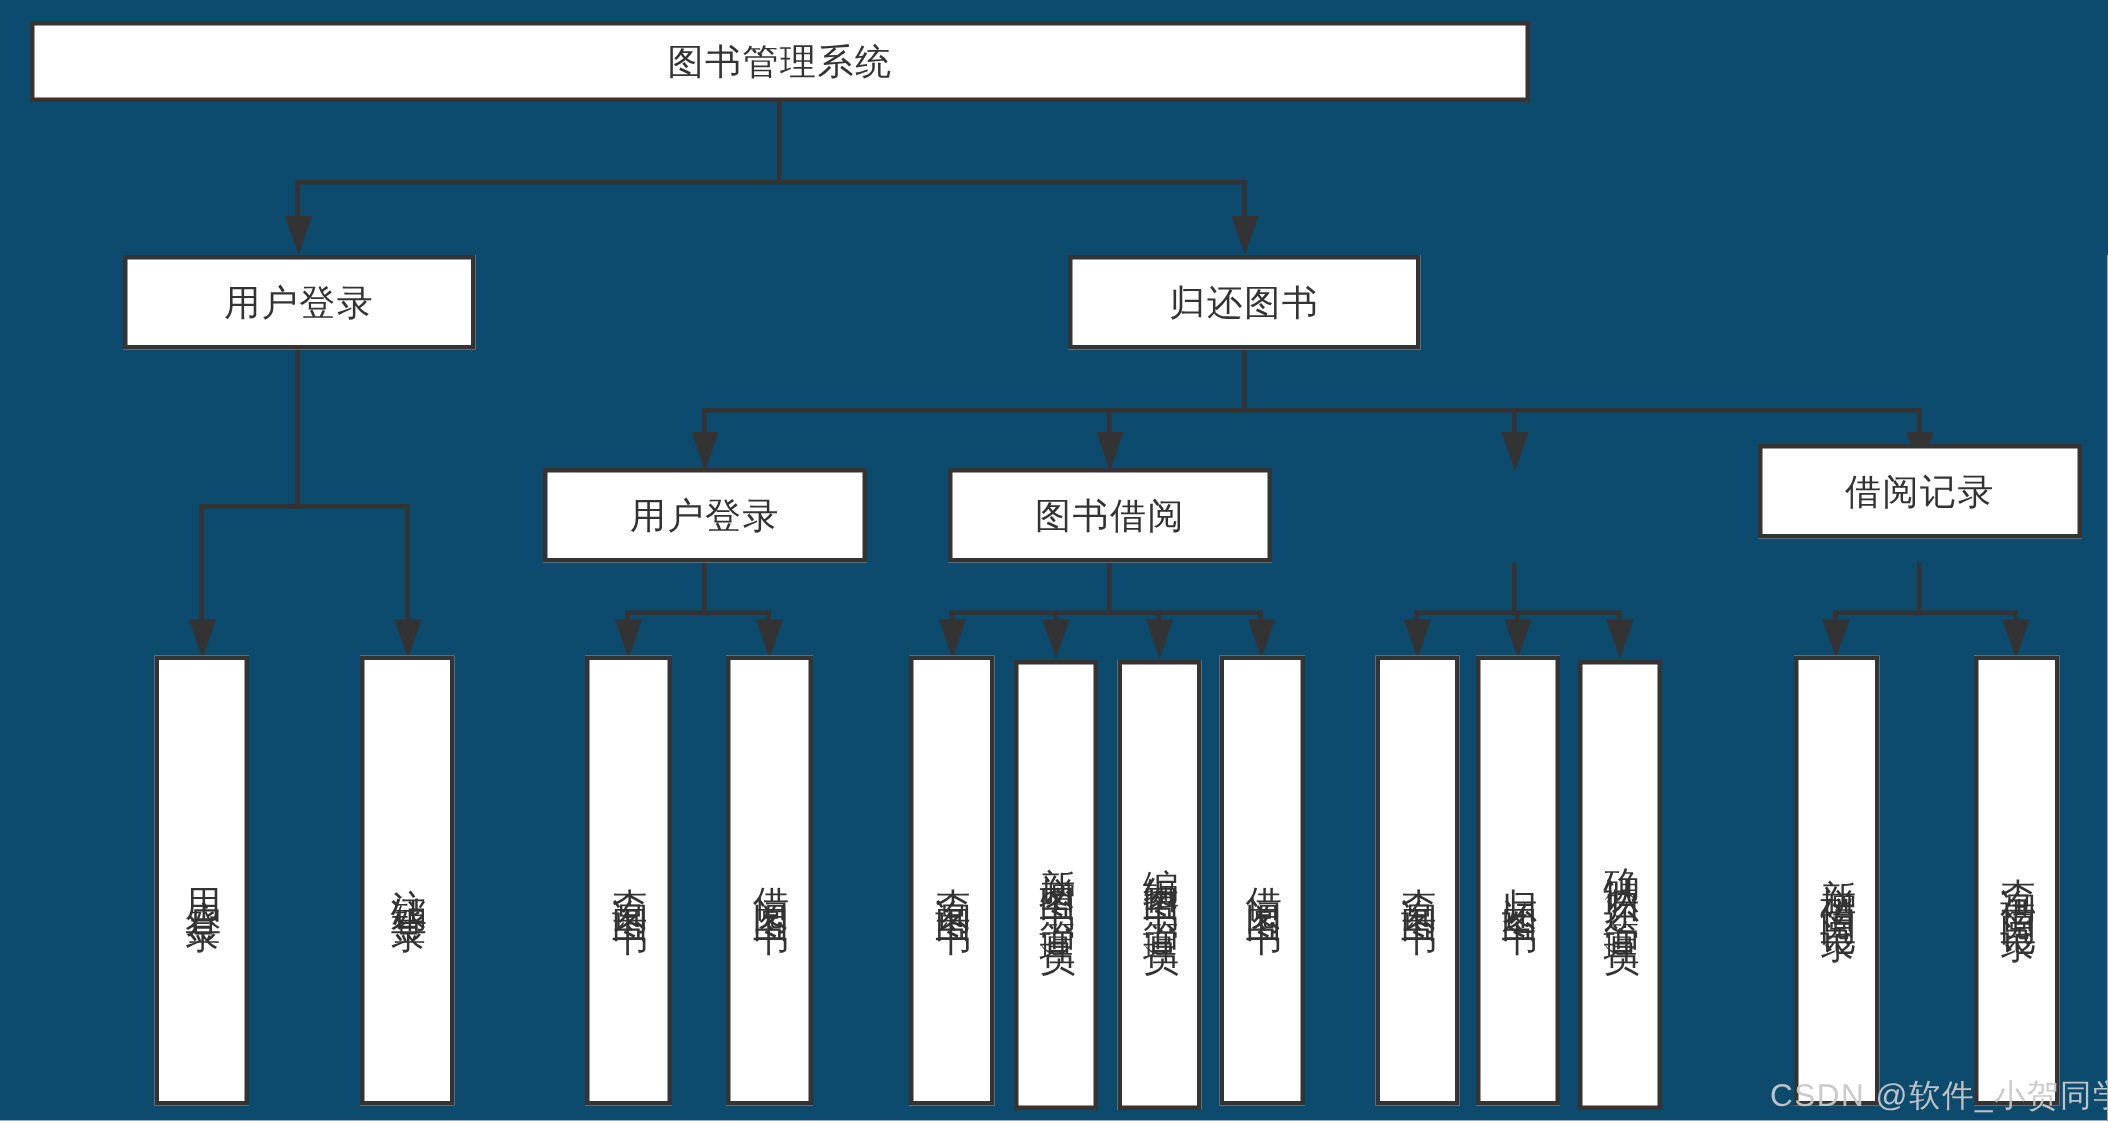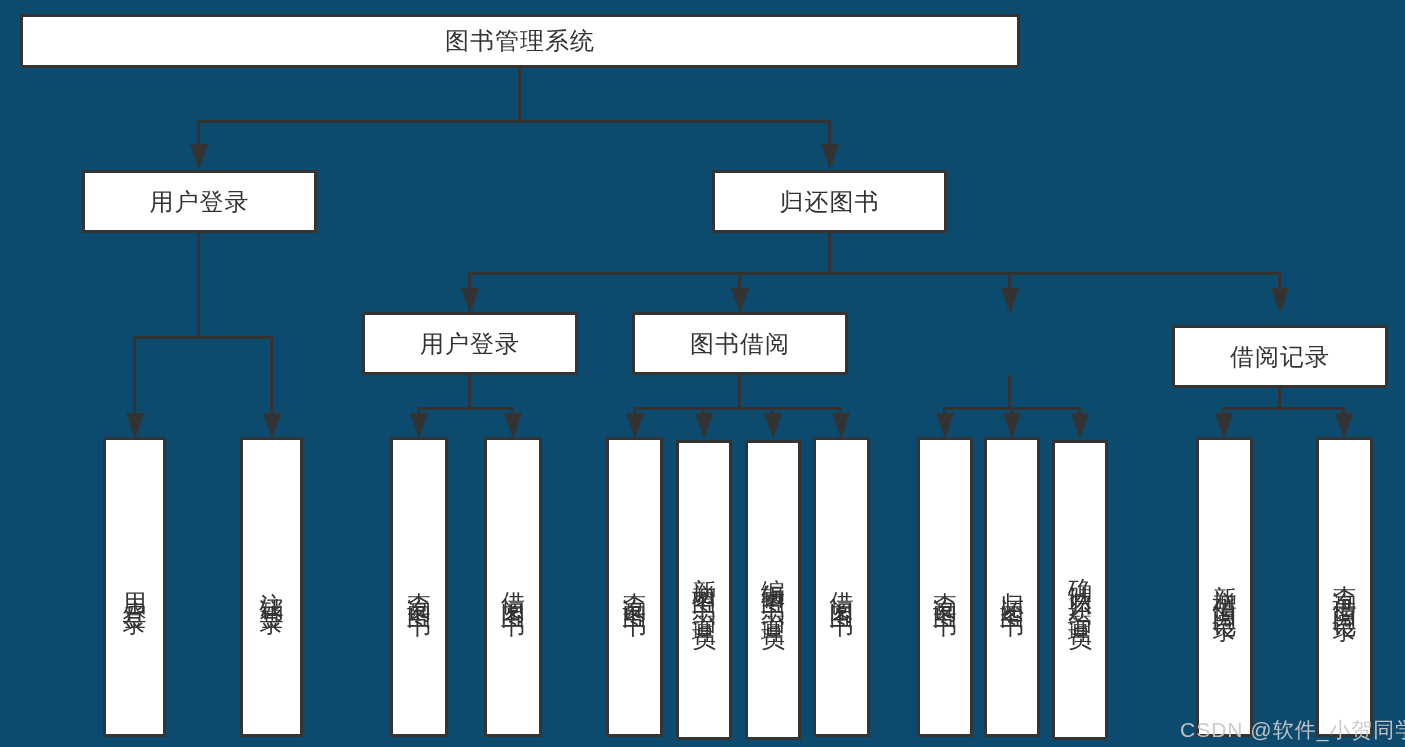--- a/index.html
+++ b/index.html
@@ -103,21 +103,21 @@
   <div class="arr" style="left:1001px; top:288px;"></div>
   <div class="v" style="left:1278px; top:272px; height:18px;"></div>
   <div class="arr" style="left:1271px; top:288px;"></div>
 
   <div class="box" style="left:362px; top:312px; width:216px; height:63px;">
     <span>用户登录</span>
   </div>
   <div class="box" style="left:632px; top:312px; width:216px; height:63px;">
     <span>图书借阅</span>
   </div>
-  <div class="box" style="left:1172px; top:325px; width:216px; height:63px;">
+  <div class="box" style="left:1172px; top:296px; width:216px; height:63px;">
     <span>借阅记录</span>
   </div>
 
   <div class="v" style="left:468px; top:375px; height:34px;"></div>
   <div class="h" style="left:417px; top:407px; width:97px;"></div>
   <div class="v" style="left:417px; top:407px; height:8px;"></div>
   <div class="arr" style="left:410px; top:413px;"></div>
   <div class="v" style="left:511px; top:407px; height:8px;"></div>
   <div class="arr" style="left:504px; top:413px;"></div>
 

